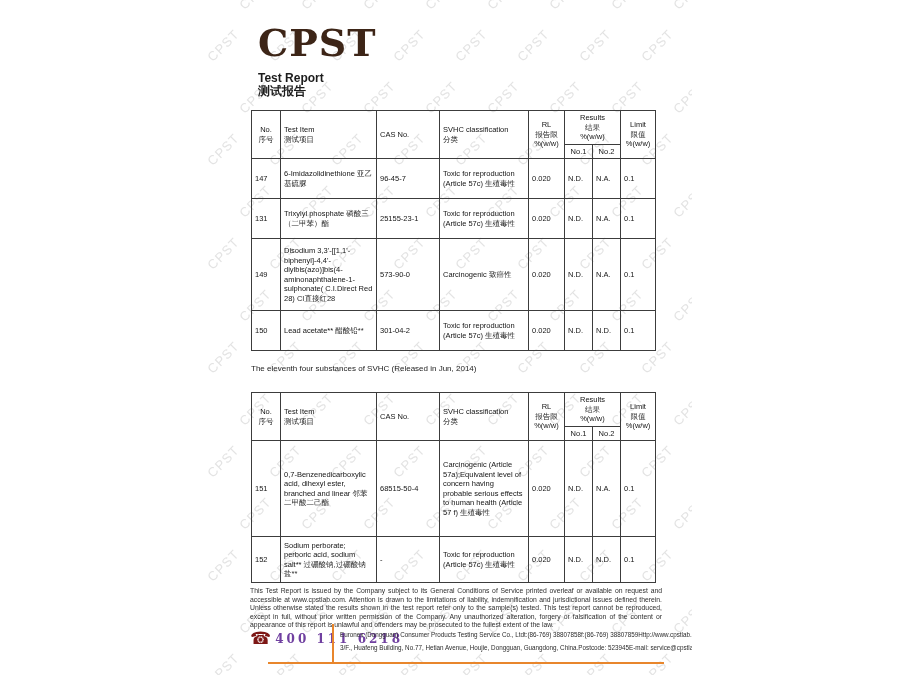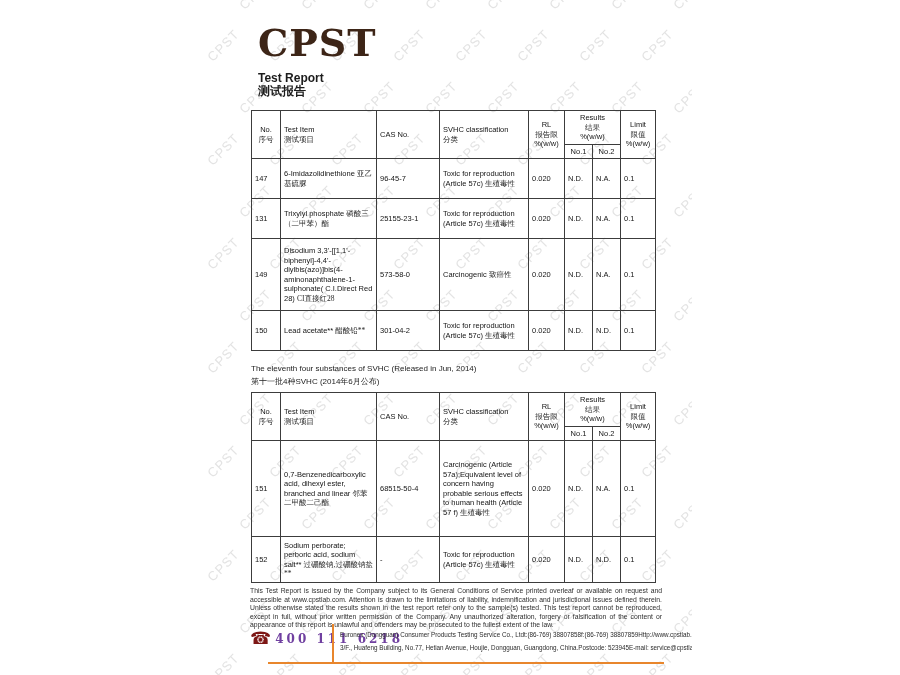--- a/index.html
+++ b/index.html
@@ -24,21 +24,21 @@
         font-size:7.5px;line-height:9.5px;color:#141414;}
   table.tbl th,table.tbl td{border:1px solid #3c3c3c;vertical-align:middle;padding:1px 3px;
         font-weight:400;overflow:hidden;}
   #t1{top:110px;} #t2{top:392px;}
   col.c-no{width:29px;}col.c-item{width:96px;}col.c-cas{width:63px;}col.c-svhc{width:89px;}
   col.c-rl{width:36px;}col.c-r1{width:28px;}col.c-r2{width:28px;}col.c-lim{width:35px;}
   .hdr1{height:34px;} .hdr2{height:14px;}
   th{text-align:center;}
   th.la,td.la{text-align:left;}
   td.ctr{text-align:left;}
-  .zh{color:#2a2a2a;font-family:Liberation Serif, serif;}
+  .zh{color:#2a2a2a;}
 
   .section-title{position:absolute;left:43px;top:362px;font-size:8px;line-height:13px;}
 
   .disclaimer{position:absolute;left:42px;top:587px;width:412px;font-size:6.8px;line-height:8.6px;
         text-align:justify;color:#2f2f2f;margin:0;}
 
   .footer{position:absolute;left:42px;top:624px;width:414px;height:40px;}
   .hotline{position:absolute;left:0;top:6px;display:flex;align-items:center;}
   .phone-glyph{font-size:17px;color:#7d1715;margin-right:4px;line-height:17px;}
   .hotline-num{font-family:"DejaVu Serif","Liberation Serif",serif;font-weight:700;font-size:12px;
@@ -249,21 +249,21 @@
           <td class="la">25155-23-1</td>
           <td class="la"><span>Toxic for reproduction (Article 57c)</span> <span class="zh">生殖毒性</span></td>
           <td class="ctr">0.020</td>
           <td class="ctr">N.D.</td>
           <td class="ctr">N.A.</td>
           <td class="ctr">0.1</td>
         </tr>
         <tr style="height:72px">
           <td class="ctr">149</td>
           <td class="la"><span>Disodium 3,3'-[[1,1'-biphenyl]-4,4'-diylbis(azo)]bis(4-aminonaphthalene-1-sulphonate( C.I.Direct Red 28)</span> <span class="zh">CI直接红28</span></td>
-          <td class="la">573-58-0</td>
+          <td class="la">573-90-0</td>
           <td class="la"><span>Carcinogenic</span> <span class="zh">致癌性</span></td>
           <td class="ctr">0.020</td>
           <td class="ctr">N.D.</td>
           <td class="ctr">N.A.</td>
           <td class="ctr">0.1</td>
         </tr>
         <tr style="height:40px">
           <td class="ctr">150</td>
           <td class="la"><span>Lead acetate**</span> <span class="zh">醋酸铅**</span></td>
           <td class="la">301-04-2</td>
@@ -271,21 +271,20 @@
           <td class="ctr">0.020</td>
           <td class="ctr">N.D.</td>
           <td class="ctr">N.D.</td>
           <td class="ctr">0.1</td>
         </tr>
       </tbody>
     </table>
 
     <div class="section-title">
       <div>The eleventh four substances of SVHC (Released in Jun, 2014)</div>
-      <div>第十一批4种SVHC (2014年6月公布)</div>
     </div>
 
     <table class="tbl" id="t2">
       <colgroup>
           <col class="c-no">
           <col class="c-item">
           <col class="c-cas">
           <col class="c-svhc">
         <col class="c-rl">
           <col class="c-r1">

